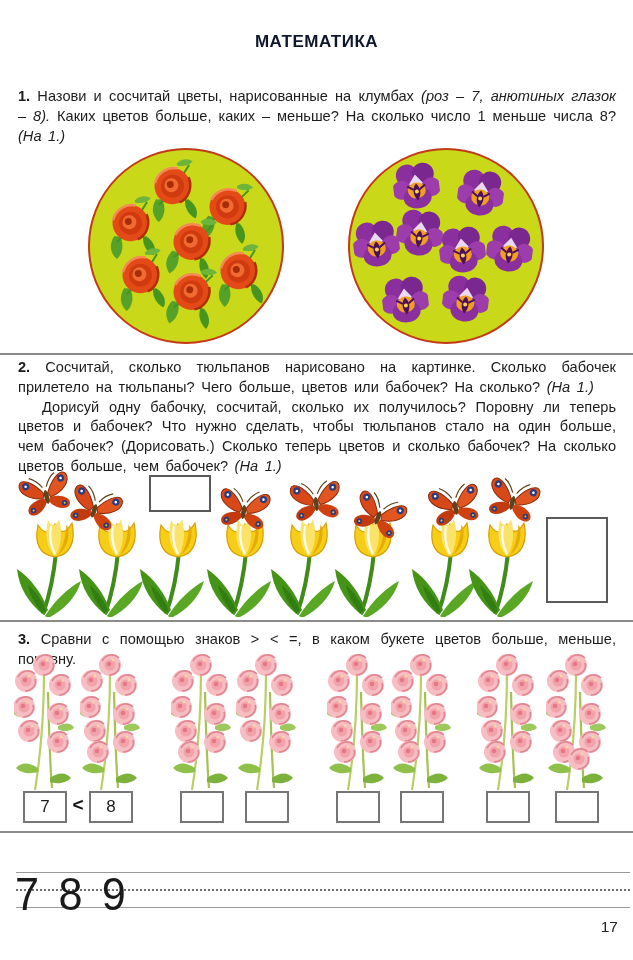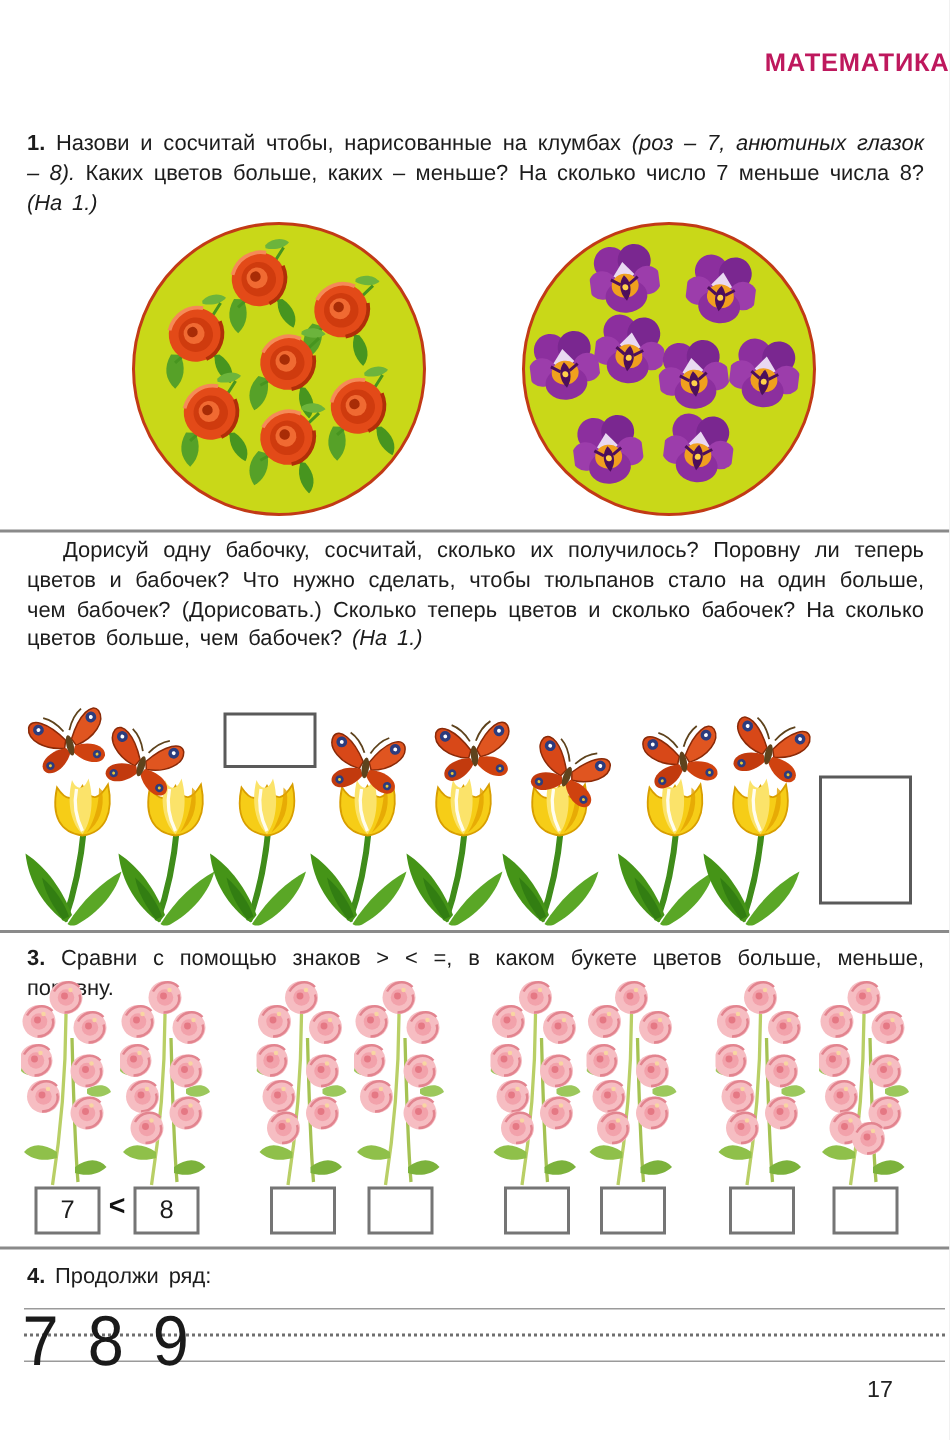--- a/index.html
+++ b/index.html
@@ -2,22 +2,22 @@
 <html><head>
 <meta charset="utf-8">
 <style>
   html,body{margin:0;padding:0;background:#e8e8e8;}
   #page{
     position:relative;width:633px;height:960px;margin:0 auto;
     background:#ffffff;overflow:hidden;
     font-family:"Liberation Sans",sans-serif;color:#1c1c1c;
   }
   .abs{position:absolute;}
-  #title{top:32px;left:0;width:633px;text-align:right;
-    font-size:17px;font-weight:bold;letter-spacing:0.5px;color:#be185d;}
+  #title{top:32px;left:0;width:633px;text-align:center;
+    font-size:17px;font-weight:bold;letter-spacing:0.5px;color:#0f172a;}
   #subtitle{top:58px;left:0;width:633px;text-align:center;
     font-size:17.5px;font-weight:bold;color:#e5291e;word-spacing:5px;}
   .para{left:18px;width:598px;font-size:14.6px;line-height:20px;
     text-align:justify;text-align-last:left;word-spacing:2.5px;}
   #task1-text{top:86px;}
   #task2-text{top:358px;line-height:19.8px;}
   #task2-text .p2{text-indent:24px;display:block;}
   #task3-text{top:629px;}
   #task4-text{top:841px;}
   .divider{left:0;width:633px;height:2px;background:#8a8a8a;}
@@ -47,30 +47,30 @@
     box-sizing:content-box;text-align:center;font-size:17px;line-height:28px;background:#fff;}
   .ans-sign{position:absolute;top:3px;width:18px;text-align:center;
     font-size:19px;font-weight:bold;color:#111;}
   
   #writing{top:872px;left:16px;width:614px;height:34px;
     border-top:1.5px solid #9a9a9a;border-bottom:1.5px solid #9a9a9a;}
   #writing .dotted{position:absolute;top:16px;left:0;width:100%;height:0;
     border-top:2px dotted #6f6f6f;}
   #sequence{top:866px;left:15px;font-size:47px;letter-spacing:4px;
     color:#1a1a1a;transform:scaleX(0.92);transform-origin:left;}
-  #page-number{top:918px;left:578px;width:40px;text-align:left;font-size:15.5px;color:#222;}
+  #page-number{top:918px;left:578px;width:40px;text-align:right;font-size:15.5px;color:#222;}
 </style>
 </head>
 <body>
 
 <div id="page">
 
   <div id="title" class="abs">МАТЕМАТИКА</div>
 
-  <div id="task1-text" class="abs para"><span style="font-weight: bold;">1.</span><span> Назови и сосчитай чтобы, нарисованные на клумбах </span><span style="font-style: italic;">(роз – 7, анютиных глазок – 8).</span><span> Каких цветов больше, каких – меньше? На сколько число 7 меньше числа 8? </span><span style="font-style: italic;">(На 1.)</span></div>
+  <div id="task1-text" class="abs para"><span style="font-weight: bold;">1.</span><span> Назови и сосчитай цветы, нарисованные на клумбах </span><span style="font-style: italic;">(роз – 7, анютиных глазок – 8).</span><span> Каких цветов больше, каких – меньше? На сколько число 1 меньше числа 8? </span><span style="font-style: italic;">(На 1.)</span></div>
 
   <div id="bed-roses" class="abs bed">
       <div class="flower" style="left: 44%; top: 21%; transform: translate(-50%, -50%) rotate(-7deg);">
         <svg width="54" height="62" viewBox="0 0 54 62">
           <path d="M8 38 C2 46 2 54 8 61 C15 56 17 47 14 39 Z" fill="#56a128"></path>
           <path d="M40 42 C47 48 49 56 45 62 C38 57 35 49 37 42 Z" fill="#47951f"></path>
           <path d="M33 5 C38 1 45 1 49 5 C45 9 38 9 33 7 Z" fill="#6cb43c"></path>
           <path d="M27 30 L45 8 M27 32 L10 44 M28 32 L40 46" stroke="#47951f" stroke-width="2" fill="none"></path>
           <circle cx="26" cy="27" r="18" fill="#e34a18"></circle>
           <path d="M9 22 C13 12 23 7 33 10" stroke="#f58a58" stroke-width="2.5" fill="none"></path>
@@ -276,20 +276,21 @@
           <path d="M23 22 C27 26 28 33 23 39 C18 33 19 26 23 22 Z" fill="#4d0f5c"></path>
           <path d="M14 24 L20 28 M32 24 L26 28" stroke="#4d0f5c" stroke-width="2"></path>
           <circle cx="23" cy="30" r="2" fill="#ffd24a"></circle>
         </svg>
       </div>
     </div>
 
   <div class="abs divider" style="top:353px"></div>
 
   <div id="task2-text" class="abs para">
+    <span class="p1"><span style="font-weight: bold;">2.</span><span> Сосчитай, сколько тюльпанов нарисовано на картинке. Сколько бабочек прилетело на тюльпаны? Чего больше, цветов или бабочек? На сколько? </span><span style="font-style: italic;">(На 1.)</span></span>
     <span class="p2"><span>Дорисуй одну бабочку, сосчитай, сколько их получилось? Поровну ли теперь цветов и бабочек? Что нужно сделать, чтобы тюльпанов стало на один больше, чем бабочек? </span><span style="">(Дорисовать.)</span><span> Сколько теперь цветов и сколько бабочек? На сколько цветов больше, чем бабочек? </span><span style="font-style: italic;">(На 1.)</span></span>
   </div>
 
   <div id="scene" class="abs">
       <div class="tulip" style="left: 15px; top: 57px;"><svg width="80" height="105" viewBox="0 0 80 105">
           <path d="M41 40 C39 62 35 82 28 102" stroke="#3f8c1a" stroke-width="4" fill="none"></path>
           <path d="M29 103 C14 92 4 76 2 57 C16 66 27 82 33 98 Z" fill="#459417"></path>
           <path d="M30 104 C40 88 53 76 66 69 C61 87 46 100 33 106 Z" fill="#5aa726"></path>
           <path d="M27 101 C20 92 15 83 13 73 C22 81 28 90 31 99 Z" fill="#2f7a12" opacity="0.85"></path>
           <path d="M23 13 C19 32 25 43 40 45 C55 43 61 30 57 11 C51 21 46 23 40 12 C34 23 29 22 23 13 Z" fill="#f6cd17" stroke="#d89e00" stroke-width="1.2"></path>
@@ -1004,21 +1005,20 @@
       <div class="ans-box" style="left: 336px;"></div>
       <div class="ans-box" style="left: 400px;"></div>
       <div class="ans-sign" style="left: 381px;"></div>
       <div class="ans-box" style="left: 486px;"></div>
       <div class="ans-box" style="left: 555px;"></div>
       <div class="ans-sign" style="left: 533.5px;"></div>
     </div>
 
   <div class="abs divider" style="top:831px"></div>
 
-  <div id="task4-text" class="abs para"><span style="font-weight: bold;">4.</span><span> Продолжи ряд:</span></div>
 
   <div id="writing" class="abs">
     <div class="dotted"></div>
   </div>
   <div id="sequence" class="abs">7 8 9</div>
 
   <div id="page-number" class="abs">17</div>
 </div>
 
 </body></html>

